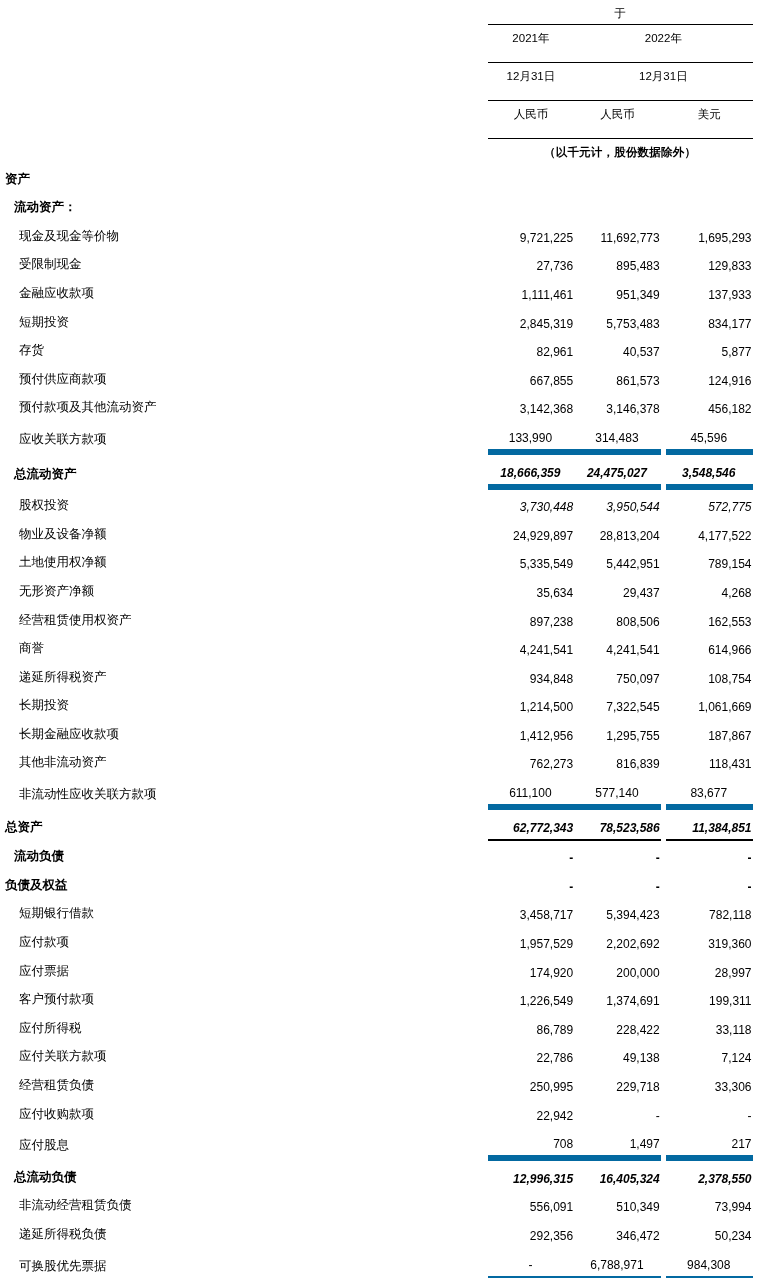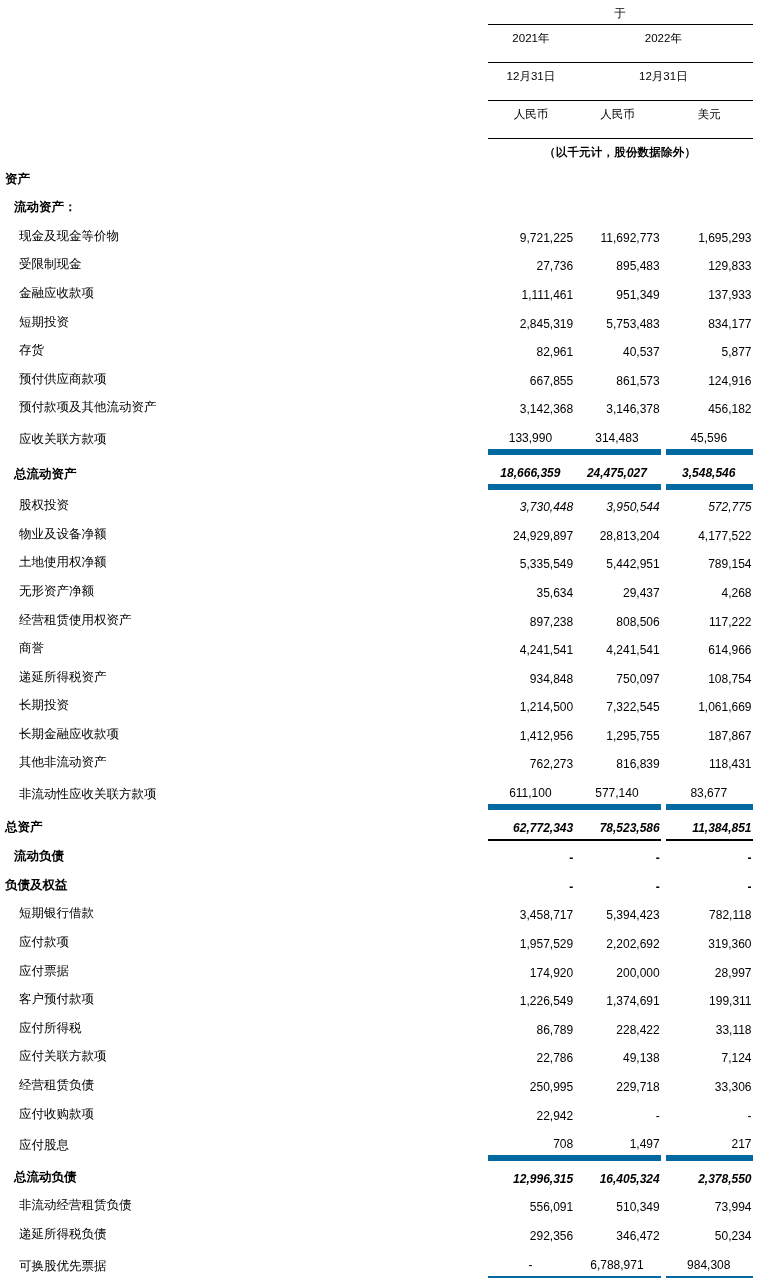--- a/index.html
+++ b/index.html
@@ -253,21 +253,21 @@
           <td class="num">29,437</td>
           <td></td>
           <td class="num">4,268</td>
           <td></td>
         </tr>
         <tr class="r">
           <td class="lbl ind2">经营租赁使用权资产</td>
           <td class="num">897,238</td>
           <td class="num">808,506</td>
           <td></td>
-          <td class="num">117,222</td>
+          <td class="num">162,553</td>
           <td></td>
         </tr>
         <tr class="r">
           <td class="lbl ind2">商誉</td>
           <td class="num">4,241,541</td>
           <td class="num">4,241,541</td>
           <td></td>
           <td class="num">614,966</td>
           <td></td>
         </tr>

